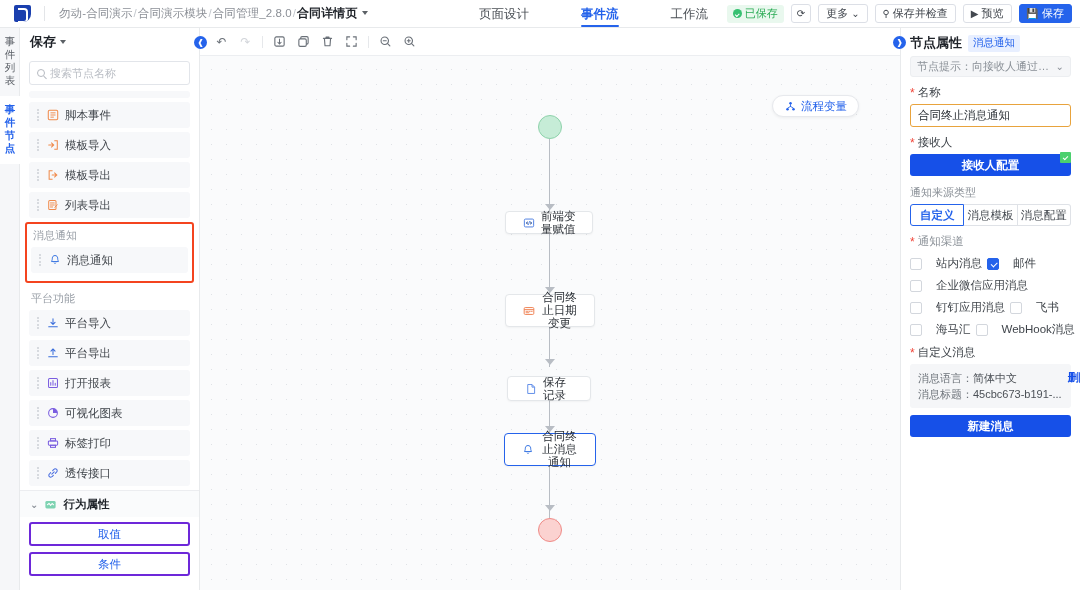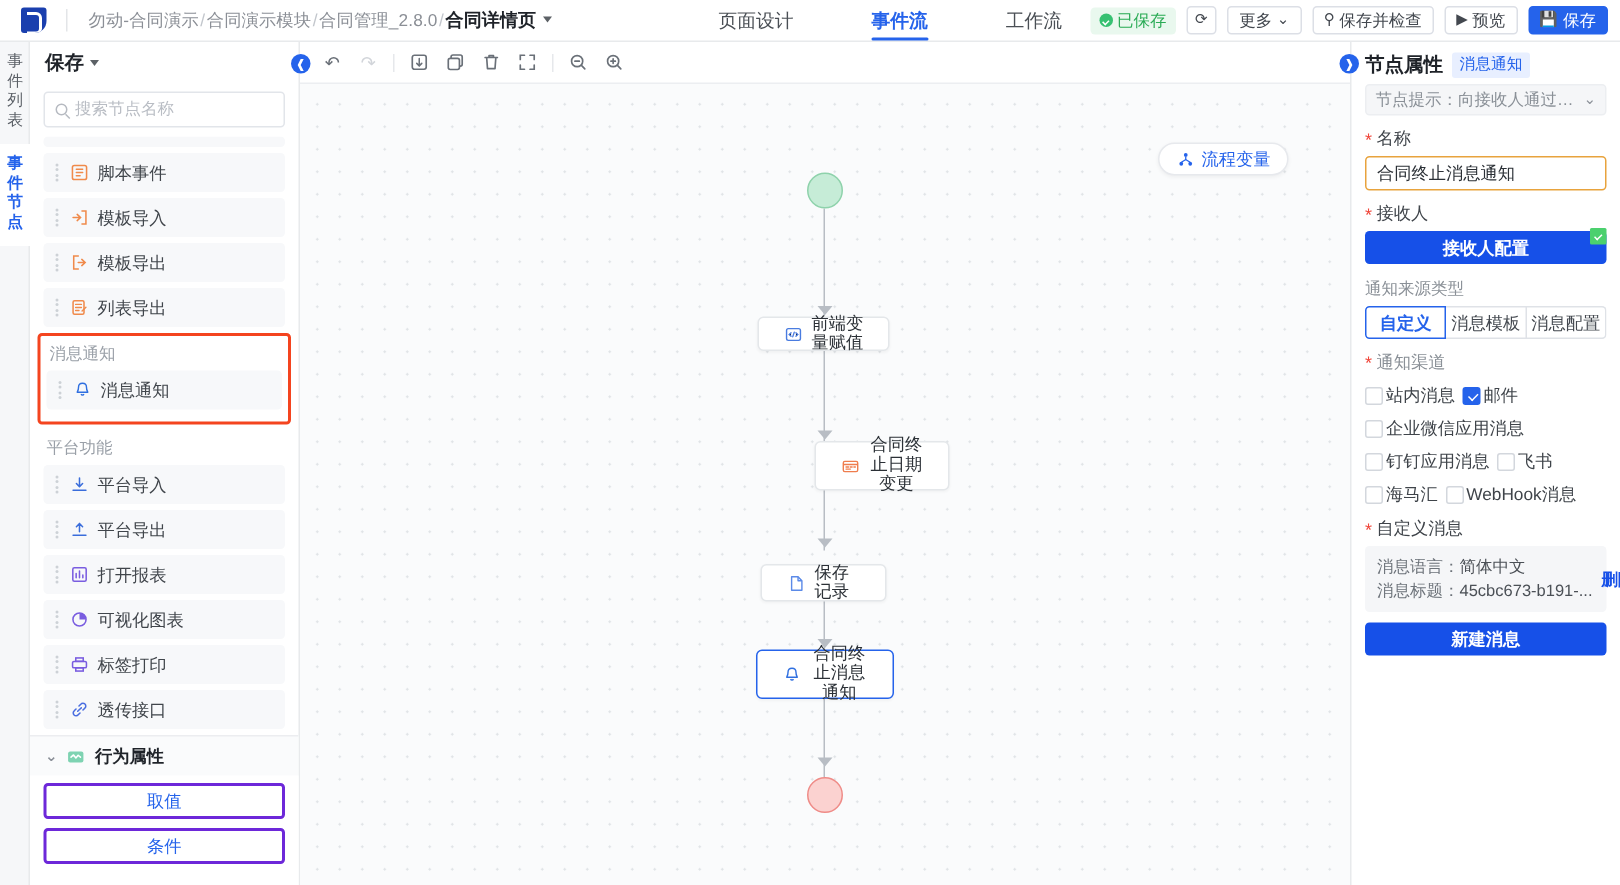--- a/index.html
+++ b/index.html
@@ -222,34 +222,34 @@
   .sub-label { font-size: 11px; color: #8a9097; margin: 9px 0 4px; }
   .seg { display: flex; height: 22px; }
   .seg-item {
     flex: 1; border: 1px solid #dfe2e7; border-left: none; display: flex; align-items: center;
     justify-content: center; font-size: 11.5px; color: #43484f; background: #fff; cursor: pointer;
   }
   .seg-item:first-child { border-left: 1px solid #dfe2e7; border-radius: 3px 0 0 3px; }
   .seg-item:last-child { border-radius: 0 3px 3px 0; }
   .seg-item.active { color: #2563eb; border-color: #2563eb; font-weight: bold; position: relative; z-index: 2; }
   .cb-row { display: flex; align-items: center; gap: 5px; margin-top: 7px; }
-  .cb-item { display: flex; align-items: center; gap: 2px; cursor: pointer; }
+  .cb-item { display: flex; align-items: center; gap: 14px; cursor: pointer; }
   .cbox {
     width: 12px; height: 12px; border: 1px solid #d3d7dd; border-radius: 2px; background: #fff;
     flex: 0 0 auto; position: relative;
   }
   .cbox.on { background: #2563eb; border-color: #2563eb; }
   .cbox.on::after {
     content: ""; position: absolute; left: 2.5px; top: 3px; width: 5px; height: 2.5px;
     border-left: 1.6px solid #fff; border-bottom: 1.6px solid #fff; transform: rotate(-45deg);
   }
   .cb-text { font-size: 11.5px; color: #3f444a; white-space: nowrap; }
   .msg-card {
     background: #f5f6f8; border-radius: 3px; padding: 6px 8px; margin-top: 4px;
-    display: flex; align-items: center; justify-content: space-between; gap: 6px;
+    display: flex; justify-content: space-between; gap: 6px;
   }
   .msg-line { font-size: 11px; color: #4b5056; line-height: 16px; white-space: nowrap; }
   .msg-line .k { color: #6d737a; }
   .del-link { font-size: 11px; color: #1650e8; cursor: pointer; flex: 0 0 auto; font-weight: bold; }
   .newmsg-btn {
     height: 22px; background: #1650e8; border-radius: 3px; color: #fff; font-weight: bold;
     font-size: 11.5px; display: flex; align-items: center; justify-content: center;
     margin-top: 7px; cursor: pointer;
   }
   .collapse-tab {
@@ -602,21 +602,21 @@
       <div class="fnode" style="left:305px; top:155px; width:88px; height:23px;">
         <span class="nicon">
           <svg width="12" height="12" viewBox="0 0 14 14">
               <rect x="1.6" y="2.4" width="10.8" height="9.2" rx="1.4" fill="none" stroke="#4a7ce0" stroke-width="1.1"></rect>
               <path d="M5.1 5.6L3.6 7l1.5 1.4M8.9 5.6L10.4 7 8.9 8.4M7.6 5.2L6.4 8.8" stroke="#4a7ce0" stroke-width="1" stroke-linecap="round"></path>
             </svg>
         </span>
         <span class="fnode-label">前端变量赋值</span>
       </div>
 
-      <div class="fnode" style="left:305px; top:238px; width:90px; height:33px;margin-left:38px;">
+      <div class="fnode" style="left:305px; top:238px; width:90px; height:33px;">
         <span class="nicon">
           <svg width="12" height="12" viewBox="0 0 14 14">
               <rect x="1.4" y="3" width="11.2" height="8" rx="1.2" fill="none" stroke="#ef7d4e" stroke-width="1.1"></rect>
               <path d="M1.4 5.4h11.2" stroke="#ef7d4e" stroke-width="1.1"></path>
               <path d="M3.5 7.4h2M6.8 7.4h1.5M9.6 7.4h1.2M3.5 9h3.4" stroke="#ef7d4e" stroke-width="1" stroke-linecap="round"></path>
             </svg>
         </span>
         <span class="fnode-label two">合同终止日期变更</span>
       </div>
 

